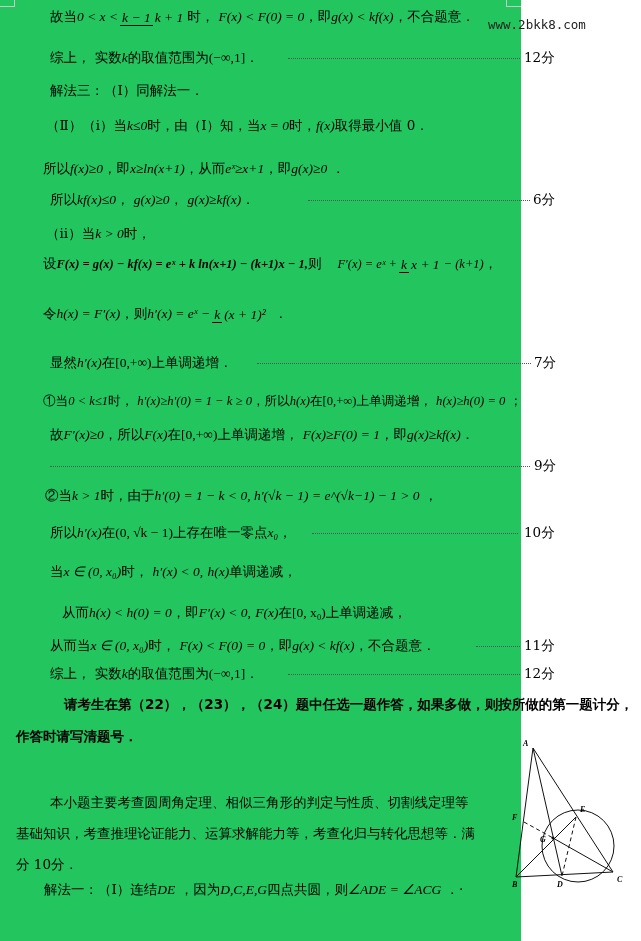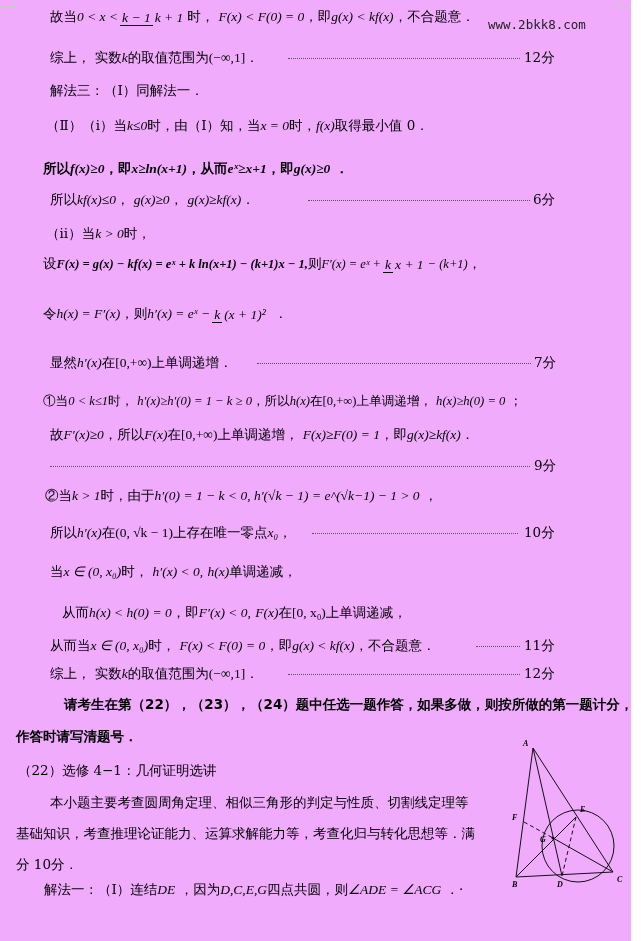--- a/index.html
+++ b/index.html
@@ -1,21 +1,21 @@
 <!DOCTYPE html>
 <html><head>
 <meta charset="utf-8">
 <style>
   html, body { margin: 0; padding: 0; background: #ffffff; }
   body {
     width: 641px; height: 941px; overflow: hidden; position: relative;
     font-family: "DejaVu Serif", "Liberation Serif", serif;
     color: #000;
   }
-  .page { position: absolute; left: 0; top: 0; width: 631px; height: 941px; background: #f0abfc; }
+  .page { position: absolute; left: 0; top: 0; width: 521px; height: 941px; background: #22c55e; }
   .corner { position: absolute; width: 14px; height: 6px; border-color: #c8c8c8; border-style: solid; }
   .corner.tl { left: 0; top: 0; border-width: 0 1px 1px 0; }
   .corner.tr { right: 0; top: 0; border-width: 0 0 1px 1px; }
   .line {
     position: absolute; left: 0; white-space: nowrap;
     font-size: 13.5px; line-height: 18px;
   }
   .m { font-family: "Liberation Serif", serif; font-style: italic; }
   .r { font-family: "Liberation Serif", serif; font-style: normal; }
   .lead { display: inline-block; border-bottom: 1px dotted #555; vertical-align: 4px; height: 1px; }
@@ -48,36 +48,36 @@
   </div>
   <span class="lead" style="position:absolute; left:288px; top:57px; width:232px;"></span>
   <div class="score" style="left:524px; top:48px;">12分</div>
 
   <div class="line" style="left:50px; top:81px;">解法三：（Ⅰ）同解法一．</div>
 
   <div class="line" style="left:46px; top:116px;">
     <span>（Ⅱ）（ⅰ）当</span><span class="m">k≤0</span><span>时，由（Ⅰ）知，当</span><span class="m">x = 0</span><span>时，</span><span class="m">f(x)</span><span>取得最小值 0．</span>
   </div>
 
-  <div class="line" style="left:43px; top:159px;font-weight:bold;">
+  <div class="line" style="left:43px; top:159px;">
     <span>所以</span><span class="m">f(x)≥0</span><span>，即</span><span class="m">x≥ln(x+1)</span><span>，从而</span><span class="m">eˣ≥x+1</span><span>，即</span><span class="m">g(x)≥0</span><span> ．</span>
   </div>
 
   <div class="line" style="left:50px; top:190px;">
     <span>所以</span><span class="m">kf(x)≤0</span><span>， </span><span class="m">g(x)≥0</span><span>， </span><span class="m">g(x)≥kf(x)</span><span>．</span>
   </div>
   <span class="lead" style="position:absolute; left:308px; top:199px; width:222px;"></span>
   <div class="score" style="left:533px; top:190px;">6分</div>
 
   <div class="line" style="left:46px; top:224px;">
     <span>（ⅱ）当</span><span class="m">k &gt; 0</span><span>时，</span>
   </div>
 
   <div class="line" style="left:43px; top:252px; line-height:22px;">
-    <span>设</span><span class="m" style="font-size:12.5px;font-weight:bold;">F(x) = g(x) − kf(x) = eˣ + k ln(x+1) − (k+1)x − 1,</span><span>则</span><span class="m" style="font-size:12.5px;">F′(x) = eˣ +</span><span class="frac m">
+    <span>设</span><span class="m" style="font-size:12.5px;font-weight:bold;">F(x) = g(x) − kf(x) = eˣ + k ln(x+1) − (k+1)x − 1,</span><span>则</span><span class="m" style="font-size:12.5px;padding-left:16px;">F′(x) = eˣ +</span><span class="frac m">
         <span class="num">k</span>
         <span class="den">x + 1</span>
       </span><span class="m" style="font-size:12.5px;">− (k+1)</span><span>，</span>
   </div>
 
   <div class="line" style="left:43px; top:302px; line-height:22px;">
     <span>令</span><span class="m">h(x) = F′(x)</span><span>，则</span><span class="m">h′(x) = eˣ −</span><span class="frac m">
         <span class="num">k</span>
         <span class="den">(x + 1)²</span>
       </span><span> ．</span>
@@ -126,21 +126,20 @@
 
   <div class="line" style="left:50px; top:664px;">
     <span>综上，  实数</span><span class="m">k</span><span>的取值范围为</span><span class="r">(−∞,1]</span><span>．</span>
   </div>
   <span class="lead" style="position:absolute; left:288px; top:673px; width:232px;"></span>
   <div class="score" style="left:524px; top:664px;">12分</div>
 
   <div class="line bold" style="left:64px; top:695px;">请考生在第（22），（23），（24）题中任选一题作答，如果多做，则按所做的第一题计分，</div>
   <div class="line bold" style="left:16px; top:727px;">作答时请写清题号．</div>
 
-  <div class="line" style="left:18px; top:761px;">（22）选修 4−1：几何证明选讲</div>
   <div class="line" style="left:50px; top:793px;">本小题主要考查圆周角定理、相似三角形的判定与性质、切割线定理等</div>
   <div class="line" style="left:16px; top:824px;">基础知识，考查推理论证能力、运算求解能力等，考查化归与转化思想等．满</div>
   <div class="line" style="left:16px; top:855px;">分 10分．</div>
   <div class="line" style="left:44px; top:880px;">
     <span>解法一：（Ⅰ）连结</span><span class="m">DE</span><span> ，因为</span><span class="m">D,C,E,G</span><span>四点共圆，则</span><span class="m">∠ADE = ∠ACG</span><span> ．·</span>
   </div>
 
   <svg class="figure" viewBox="500 735 141 160" width="141" height="160">
     <g stroke="#111" stroke-width="1" fill="none">
 

